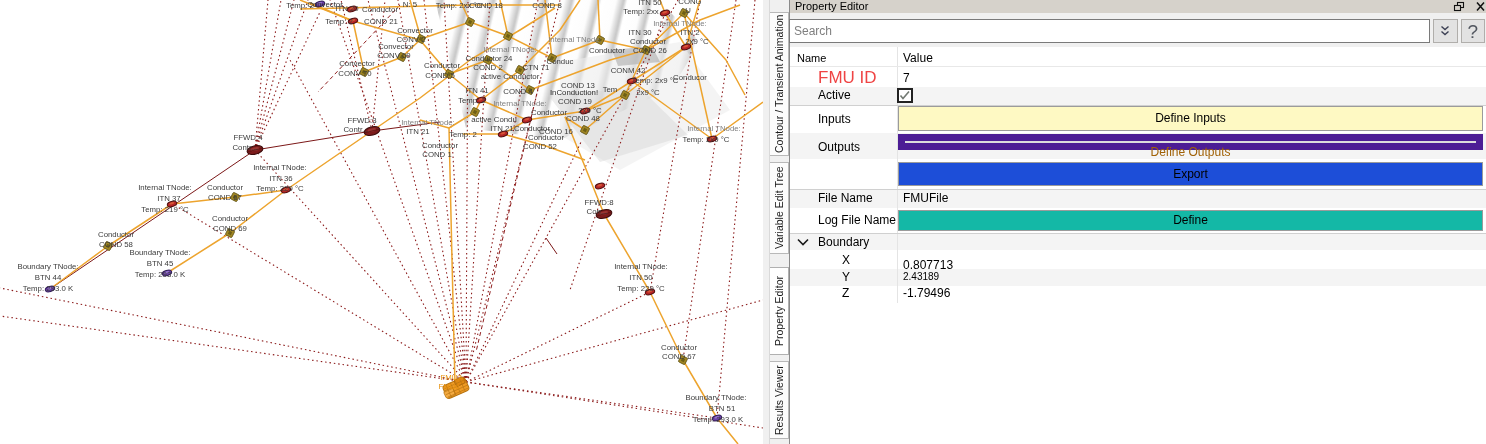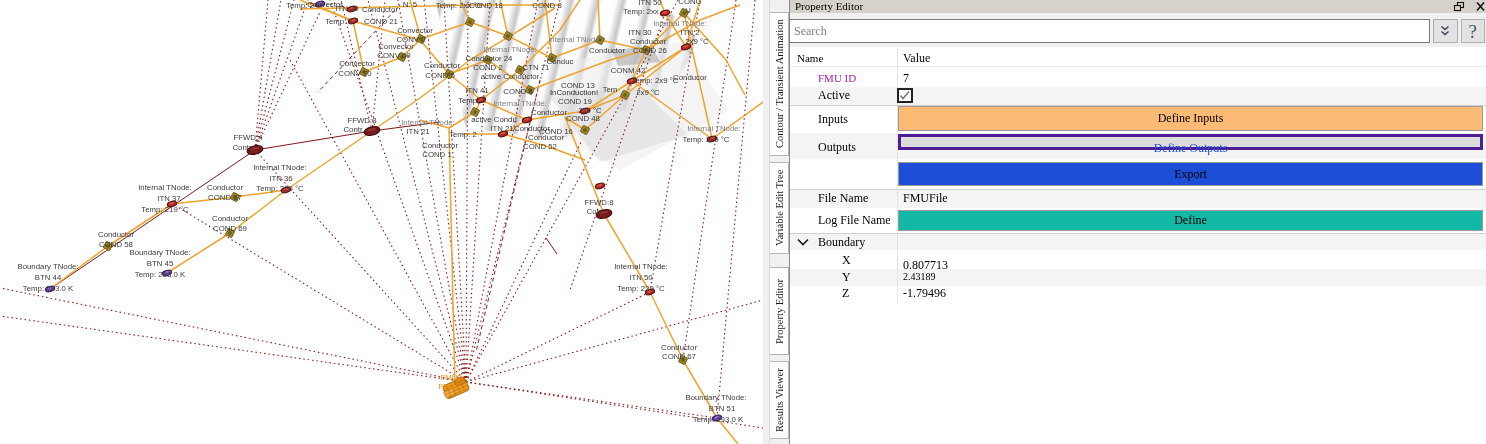--- a/index.html
+++ b/index.html
@@ -1,16 +1,16 @@
 <!DOCTYPE html>
 <html><head><meta charset="utf-8">
 <style>
 html,body{margin:0;padding:0;}
 body{width:1486px;height:444px;overflow:hidden;background:#fff;font-family:"Liberation Sans",sans-serif;position:relative;}
-div{font-family:Liberation Serif, serif;}
+div{font-family:Liberation Sans, sans-serif;}
 </style></head>
 <body>
 <svg width="763" height="444" viewBox="0 0 763 444" xmlns="http://www.w3.org/2000/svg" style="position:absolute;left:0;top:0">
 <defs>
 <linearGradient id="cyl" x1="0" y1="0" x2="1" y2="0">
 <stop offset="0" stop-color="#c6c6c6"></stop>
         <stop offset="0.14" stop-color="#ffffff"></stop>
 <stop offset="0.7" stop-color="#fdfdfd"></stop>
         <stop offset="0.9" stop-color="#d8d8d8"></stop>
 <stop offset="1" stop-color="#c6c6c6"></stop>
@@ -394,21 +394,21 @@
 <div style="position:absolute;left:790px;top:190px;width:696px;height:17.5px;background:#f4f4f4"></div>
 <div style="position:absolute;left:790px;top:233px;width:696px;height:17px;background:#f4f4f4"></div>
 <div style="position:absolute;left:790px;top:268.5px;width:696px;height:17px;background:#f4f4f4"></div>
 <div style="position:absolute;left:896.5px;top:47px;width:1px;height:256px;background:#e4e4e4"></div>
 <div style="position:absolute;left:790px;top:66px;width:696px;height:1px;background:#e8e8e8"></div>
 <div style="position:absolute;left:790px;top:104.5px;width:696px;height:1px;background:#d0d0d0"></div>
 <div style="position:absolute;left:790px;top:189px;width:696px;height:1px;background:#d0d0d0"></div>
 <div style="position:absolute;left:790px;top:232.5px;width:696px;height:1px;background:#d0d0d0"></div>
 <div style="position:absolute;left:797px;top:48.5px;height:18px;line-height:18px;font-size:11px;color:#000;white-space:nowrap">Name</div>
 <div style="position:absolute;left:903px;top:48.5px;height:18px;line-height:18px;font-size:12px;color:#000;white-space:nowrap">Value</div>
-<div style="position:absolute;left:818px;top:68.5px;height:18px;line-height:18px;font-size:11px;color:#a21caf;white-space:nowrap">FMU ID</div>
+<div style="position:absolute;left:818px;top:68.5px;height:18px;line-height:18px;font-size:17px;color:#ef4444;white-space:nowrap">FMU ID</div>
 <div style="position:absolute;left:903px;top:68.5px;height:18px;line-height:18px;font-size:12px;color:#000;white-space:nowrap">7</div>
 <div style="position:absolute;left:818px;top:85.5px;height:18px;line-height:18px;font-size:12px;color:#000;white-space:nowrap">Active</div>
 <div style="position:absolute;left:818px;top:110px;height:18px;line-height:18px;font-size:12px;color:#000;white-space:nowrap">Inputs</div>
 <div style="position:absolute;left:818px;top:137.5px;height:18px;line-height:18px;font-size:12px;color:#000;white-space:nowrap">Outputs</div>
 <div style="position:absolute;left:818px;top:188.5px;height:18px;line-height:18px;font-size:12px;color:#000;white-space:nowrap">File Name</div>
 <div style="position:absolute;left:903px;top:188.5px;height:18px;line-height:18px;font-size:12px;color:#000;white-space:nowrap">FMUFile</div>
 <div style="position:absolute;left:818px;top:211px;height:18px;line-height:18px;font-size:12px;color:#000;white-space:nowrap">Log File Name</div>
 <div style="position:absolute;left:818px;top:232.5px;height:18px;line-height:18px;font-size:12px;color:#000;white-space:nowrap">Boundary</div>
 <div style="position:absolute;left:842px;top:251px;height:18px;line-height:18px;font-size:12px;color:#000;white-space:nowrap">X</div>
 <div style="position:absolute;left:903px;top:256px;height:18px;line-height:18px;font-size:12px;color:#000;white-space:nowrap">0.807713</div>
@@ -416,15 +416,15 @@
 <div style="position:absolute;left:903px;top:267.5px;height:18px;line-height:18px;font-size:10px;color:#000;white-space:nowrap">2.43189</div>
 <div style="position:absolute;left:842px;top:284px;height:18px;line-height:18px;font-size:12px;color:#000;white-space:nowrap">Z</div>
 <div style="position:absolute;left:903px;top:284px;height:18px;line-height:18px;font-size:12px;color:#000;white-space:nowrap">-1.79496</div>
 <div style="position:absolute;left:897px;top:88px;width:15.5px;height:15px;background:#fff;border:2px solid #222;box-sizing:border-box"></div>
 <svg width="14" height="14" viewBox="0 0 14 14" style="position:absolute;left:898px;top:88.5px" xmlns="http://www.w3.org/2000/svg">
 <path d="M2.5 6.5 L5 9.5 L11 2.5" stroke="#737a73" stroke-width="1.6" fill="none"></path>
   </svg>
 <svg width="14" height="12" viewBox="0 0 14 12" style="position:absolute;left:796px;top:236px" xmlns="http://www.w3.org/2000/svg">
 <path d="M2 3.5 L7 8.5 L12 3.5" stroke="#1a1a1a" stroke-width="1.6" fill="none"></path>
   </svg>
-<div style="position:absolute;left:898px;top:105.5px;width:585px;height:25px;background:#fdba74;border:1px solid #9b9b9b;box-sizing:border-box;text-align:center;font-size:12px;line-height:23px;color:#000">Define Inputs</div>
-<div style="position:absolute;left:898px;top:133.5px;width:585px;height:16px;background:#dcdcdc;border:3px solid #4c1d95;box-sizing:border-box;text-align:center;font-size:12px;line-height:22px;color:#1d4ed8">Define Outputs</div>
+<div style="position:absolute;left:898px;top:105.5px;width:585px;height:25px;background:#fef9c3;border:1px solid #9b9b9b;box-sizing:border-box;text-align:center;font-size:12px;line-height:23px;color:#000">Define Inputs</div>
+<div style="position:absolute;left:898px;top:133.5px;width:585px;height:16px;background:#dcdcdc;border:7px solid #4c1d95;box-sizing:border-box;text-align:center;font-size:12px;line-height:22px;color:#a16207">Define Outputs</div>
 <div style="position:absolute;left:898px;top:162px;width:585px;height:24px;background:#1d4ed8;border:1px solid #9b9b9b;box-sizing:border-box;text-align:center;font-size:12px;line-height:22px;color:#000">Export</div>
 <div style="position:absolute;left:898px;top:209.5px;width:585px;height:21px;background:#14b8a6;border:1px solid #9b9b9b;box-sizing:border-box;text-align:center;font-size:12px;line-height:19px;color:#000">Define</div>
 </body></html>

